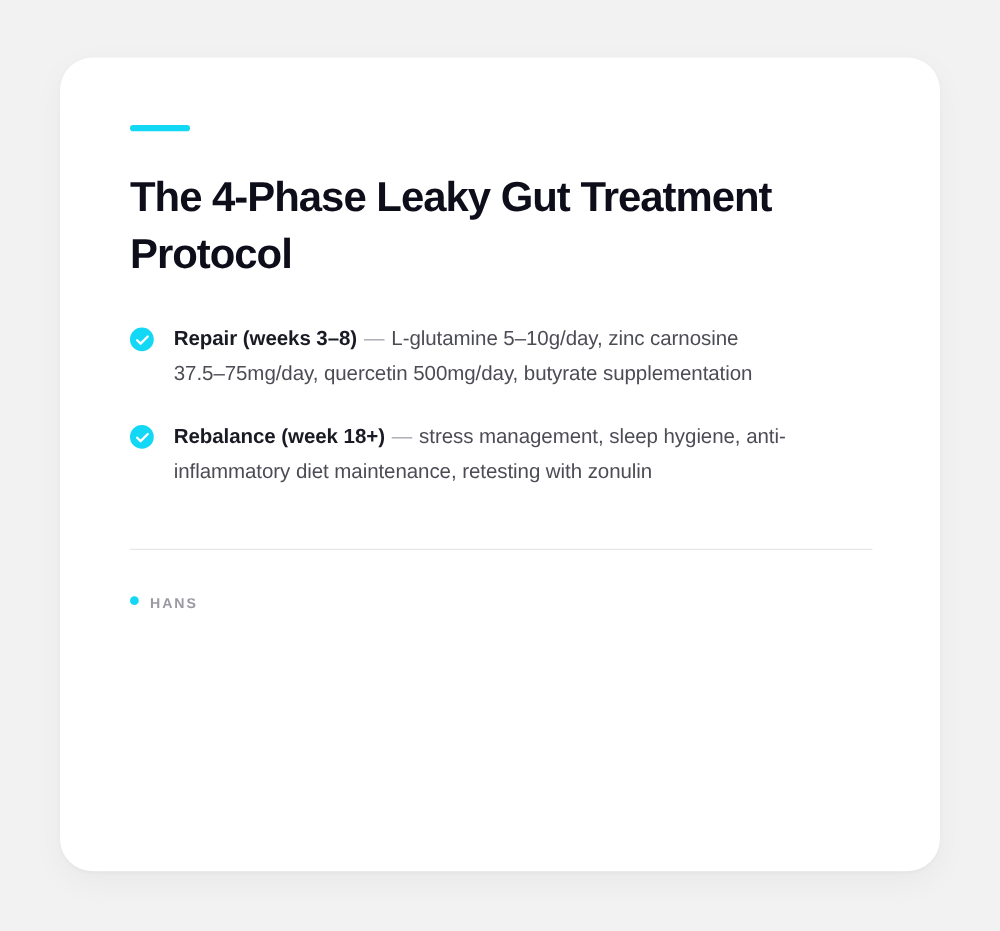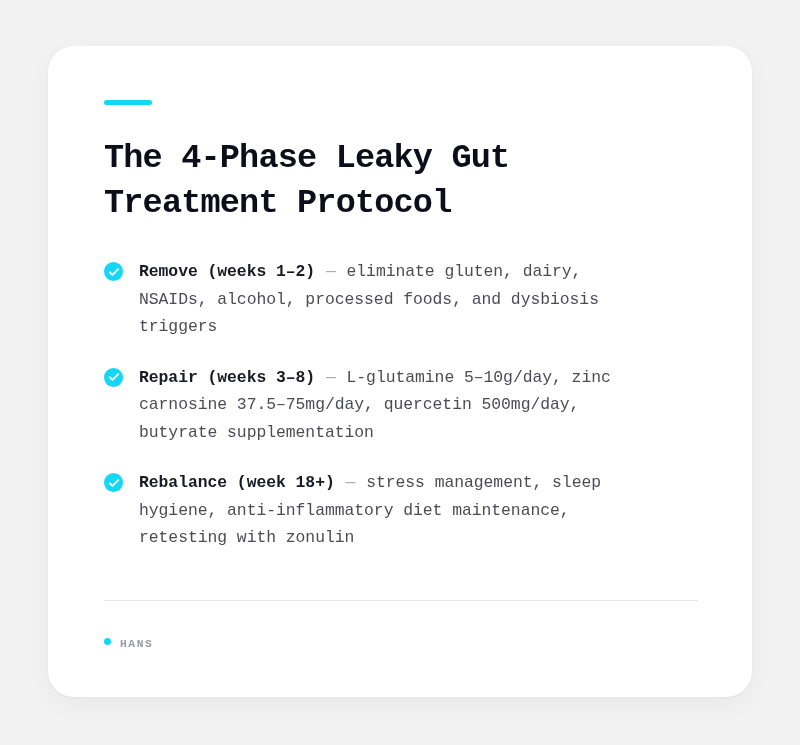--- a/index.html
+++ b/index.html
@@ -32,21 +32,20 @@
     border-radius: 26px;
     box-shadow: 0 1px 3px rgba(16, 16, 32, 0.035),
                 0 8px 26px rgba(16, 16, 32, 0.045);
   }
 
   .card-inner {
     position: absolute;
     left: 56px;
     top: 54px;
     right: 56px;
-    font-family: Liberation Mono, monospace;
   }
 
   .accent-rule {
     width: 48px;
     height: 5px;
     border-radius: 2.5px;
     background: #12d7f5;
     margin-bottom: 31px;
   }
 
@@ -147,30 +146,20 @@
 <div class="canvas">
   <div class="card">
     <div class="card-inner">
 
       <div class="accent-rule"></div>
 
       <h1 class="title">The 4-Phase Leaky Gut Treatment Protocol</h1>
 
       <ul class="checklist">
 
-        <li class="check-item">
-          <span class="check-icon">
-            <svg viewBox="0 0 12 12" aria-hidden="true">
-              <path d="M1.7 6.2 L4.5 8.9 L10.2 3.2" fill="none" stroke="#ffffff" stroke-width="1.9" stroke-linecap="round" stroke-linejoin="round"></path>
-            </svg>
-          </span>
-          <span class="item-label">Remove (weeks 1–2)</span>
-          <span class="item-dash">—</span>
-          <span class="item-text">eliminate gluten, dairy, NSAIDs, alcohol, processed foods, and dysbiosis triggers</span>
-        </li>
 
         <li class="check-item">
           <span class="check-icon">
             <svg viewBox="0 0 12 12" aria-hidden="true">
               <path d="M1.7 6.2 L4.5 8.9 L10.2 3.2" fill="none" stroke="#ffffff" stroke-width="1.9" stroke-linecap="round" stroke-linejoin="round"></path>
             </svg>
           </span>
           <span class="item-label">Repair (weeks 3–8)</span>
           <span class="item-dash">—</span>
           <span class="item-text">L-glutamine 5–10g/day, zinc carnosine 37.5–75mg/day, quercetin 500mg/day, butyrate supplementation</span>

